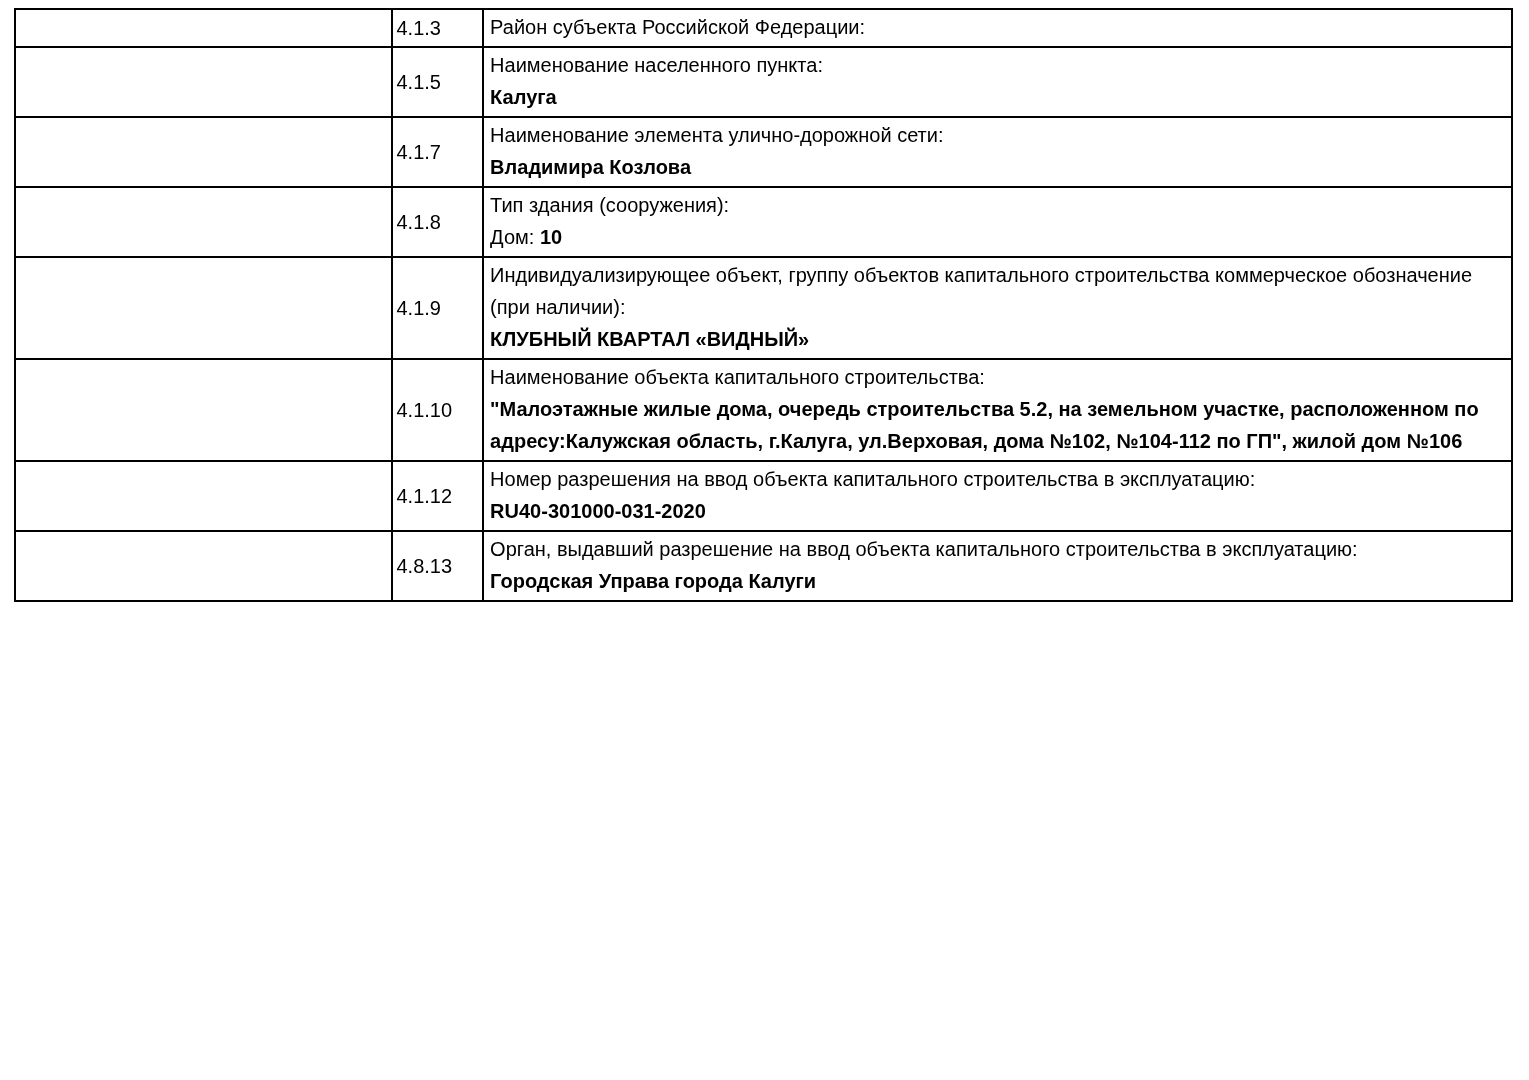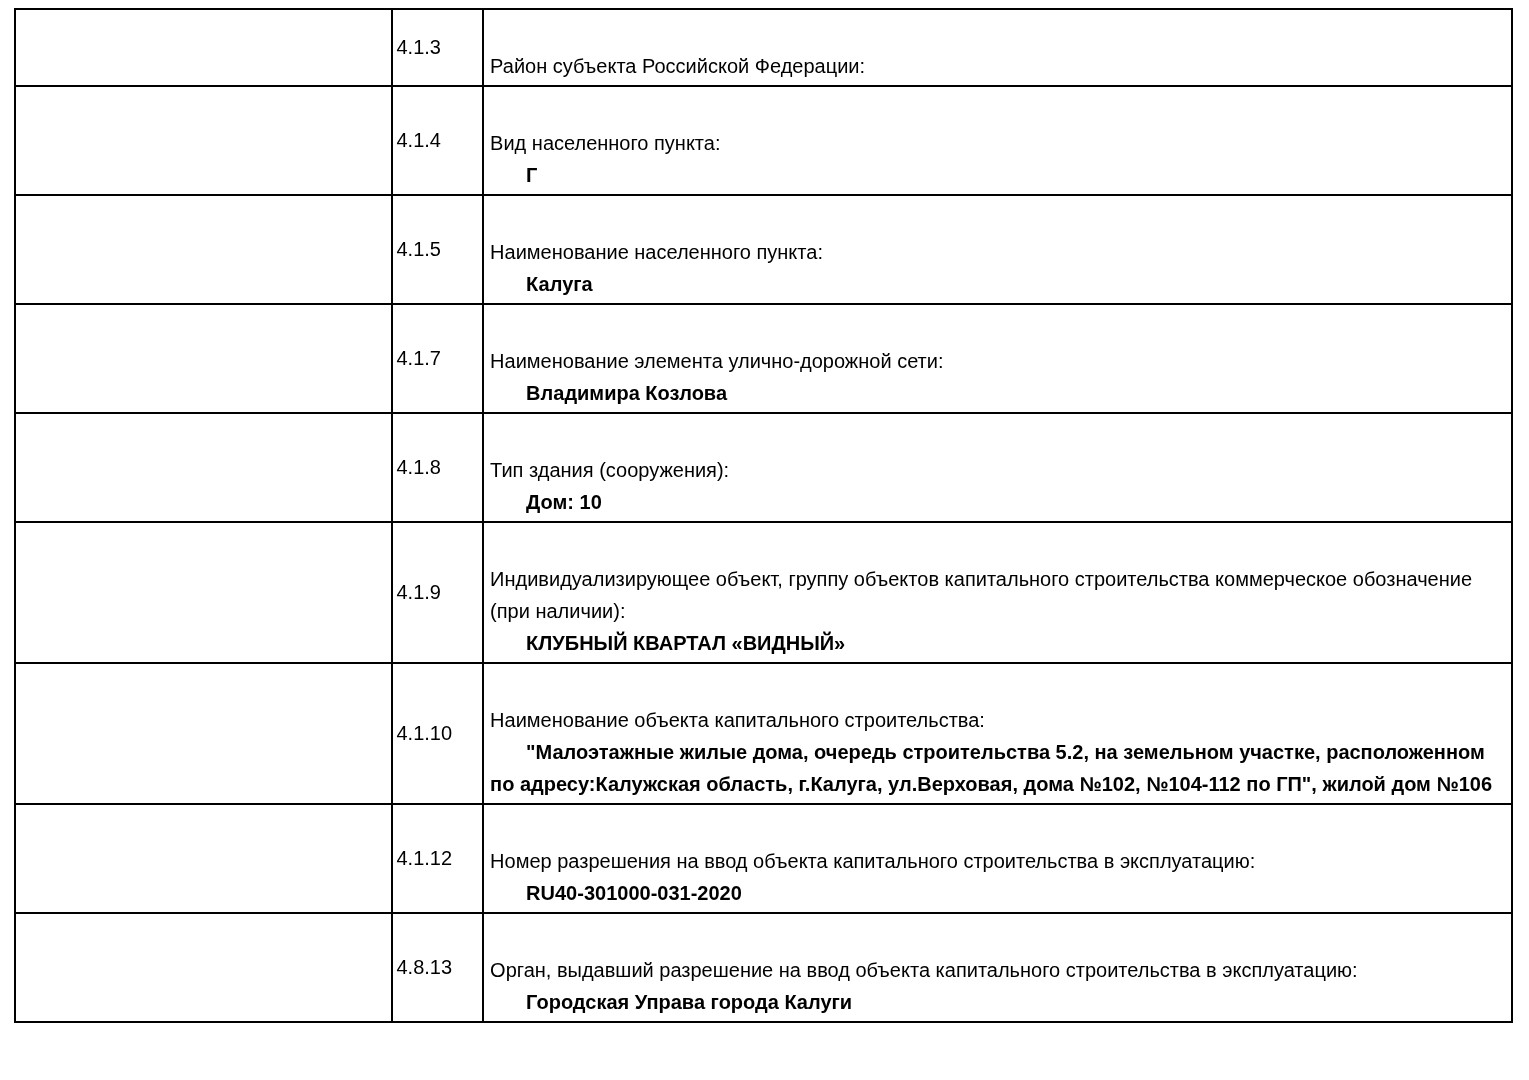--- a/index.html
+++ b/index.html
@@ -18,48 +18,40 @@
     line-height: 32px;
   }
   .doc-table td {
     border: 2px solid #000000;
     vertical-align: middle;
     overflow: hidden;
   }
   .col-empty   { width: 374px; }
   .col-num     { width: 91px; padding: 1px 3px 2px 4px; }
   .col-content { width: 1022px; padding: 1px 4px 3px 6px; vertical-align: middle; }
-  .field-label { font-weight: normal; margin-top: 39px; }
+  .field-label { font-weight: normal; }
   .field-value { font-weight: bold; }
-  .value-prefix { font-weight: bold; margin-left: 36px; }
+  .value-prefix { font-weight: normal; }
   .value-text   { font-weight: bold; }
 </style>
 </head>
 <body>
 
 <table class="doc-table">
   <tbody>
 
     <tr>
       <td class="col-empty"></td>
       <td class="col-num">4.1.3</td>
       <td class="col-content">
         <div class="field-label">Район субъекта Российской Федерации:</div>
 
       </td>
     </tr>
 
-    <tr>
-      <td class="col-empty"></td>
-      <td class="col-num">4.1.4</td>
-      <td class="col-content">
-        <div class="field-label">Вид населенного пункта:</div>
-        <div class="field-value"><span class="value-prefix"></span><span class="value-text">Г</span></div>
-      </td>
-    </tr>
 
     <tr>
       <td class="col-empty"></td>
       <td class="col-num">4.1.5</td>
       <td class="col-content">
         <div class="field-label">Наименование населенного пункта:</div>
         <div class="field-value"><span class="value-prefix"></span><span class="value-text">Калуга</span></div>
       </td>
     </tr>
 

